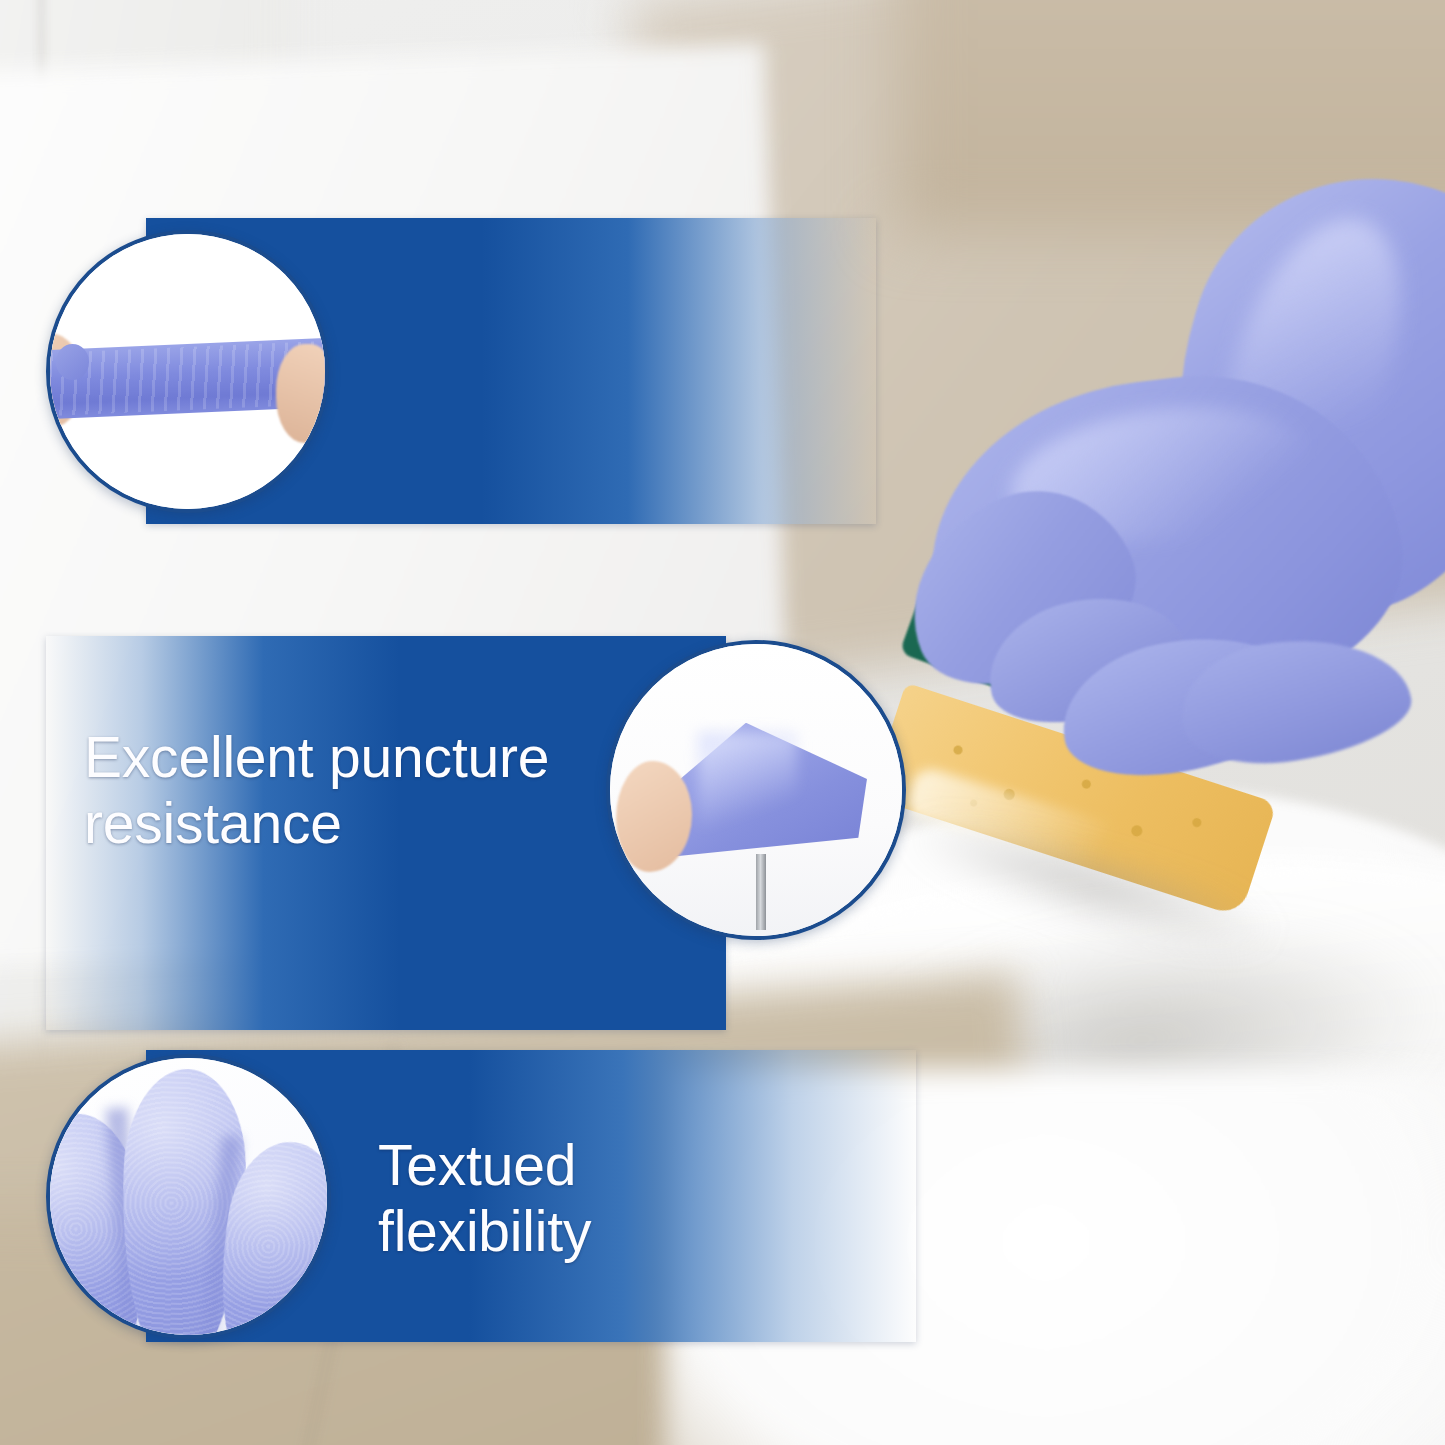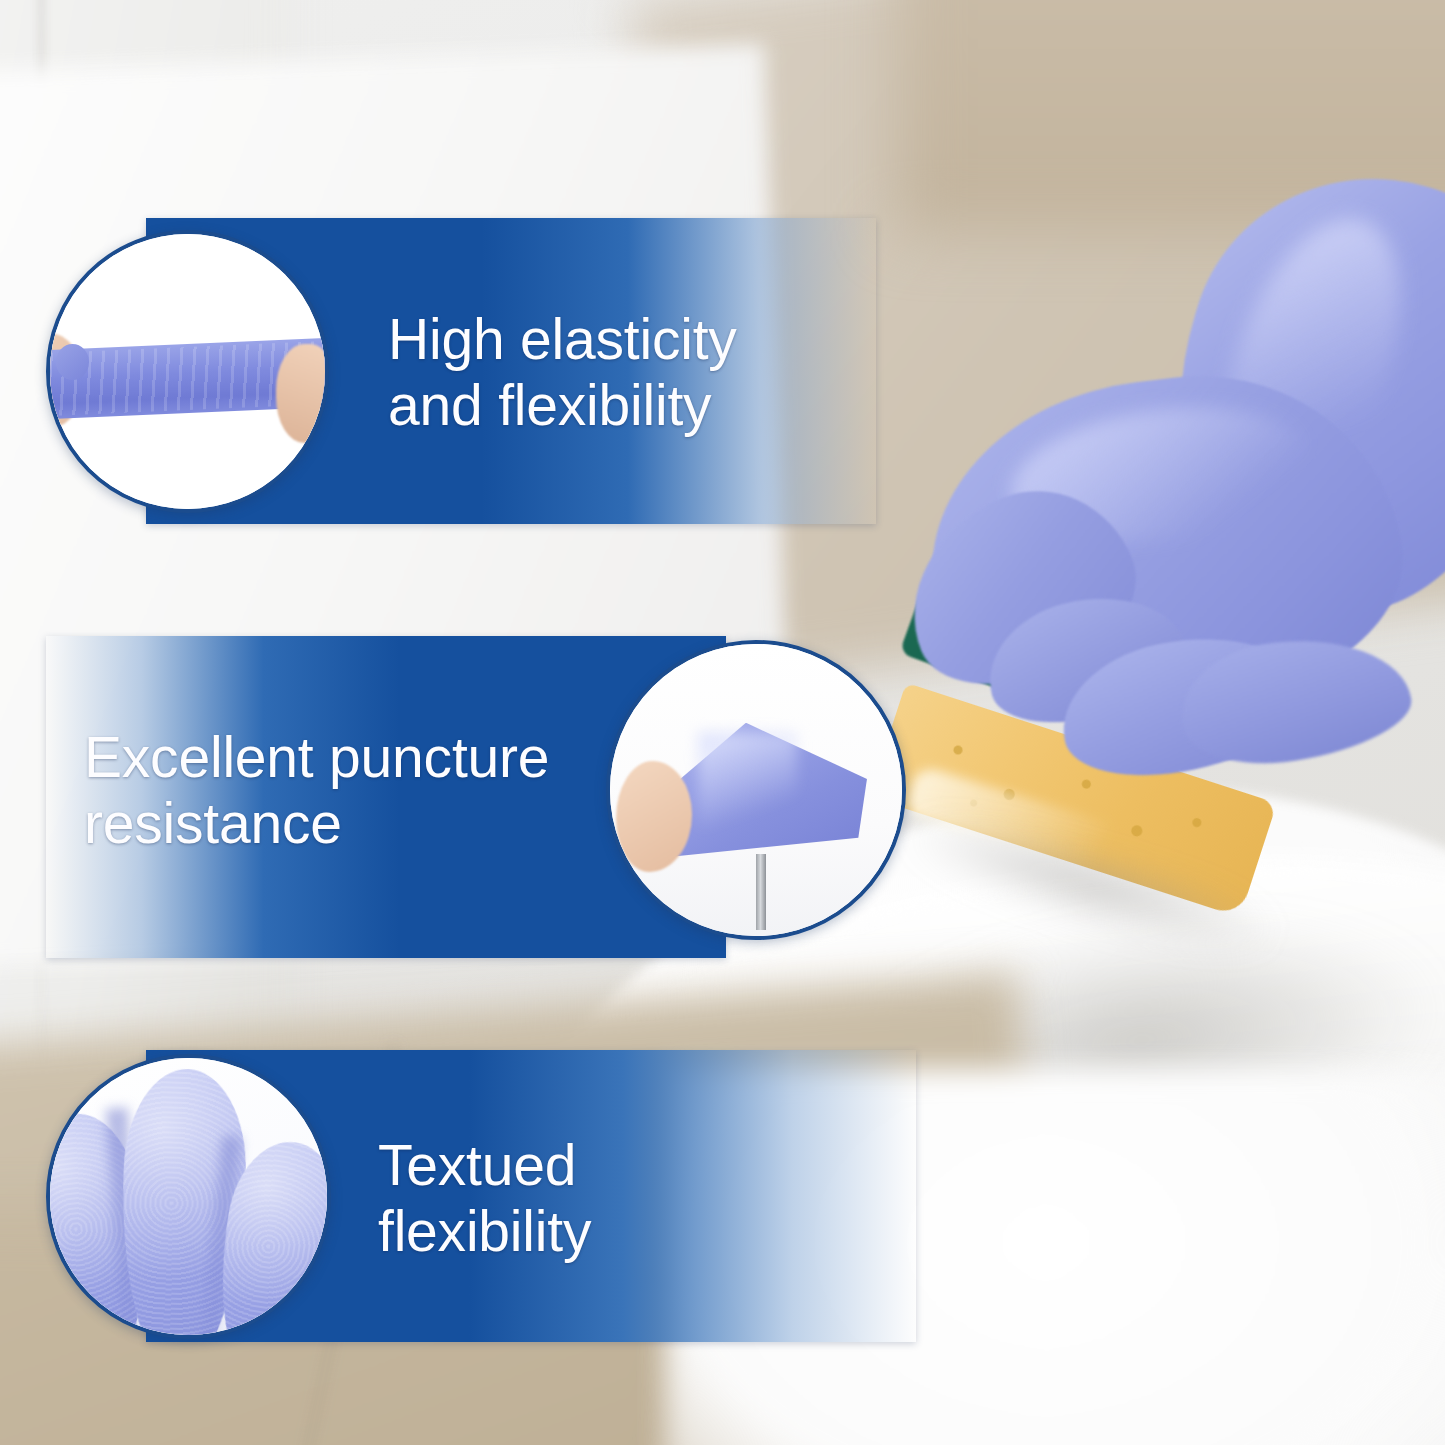--- a/index.html
+++ b/index.html
@@ -262,21 +262,21 @@
     border-radius:50% 44% 56% 50% / 50% 50% 50% 50%;
     filter:blur(1px);
   }
   .c1-thumb {
     position:absolute; left:2%; top:40%; width:12%; height:13%;
     background:linear-gradient(140deg,#98a2e6,#7b86da);
     border-radius:50%; filter:blur(.7px);
   }
 
   
-  #banner-2 { left:46px; top:636px; width:860px; height:322px; }
+  #banner-2 { left:46px; top:636px; width:860px; height:394px; }
   #banner-2 .banner-bg {
     left:0; right:180px;
     background:linear-gradient(90deg,rgba(232,232,232,0) 0%,rgba(120,160,210,.5) 14%,#2f6bb4 32%,#15509e 52%,#15509e 100%);
   }
   #banner-2 .banner-text { left:38px; top:88px; }
 
   #circle-2 { right:0px; top:4px; width:300px; height:300px; }
   .c2-art { position:absolute; inset:0; background:linear-gradient(180deg,#ffffff 0%,#fbfbfc 62%,#f2f3f6 100%); }
   .c2-tent {
     position:absolute; left:14%; top:27%; width:74%; height:48%;
@@ -375,22 +375,20 @@
   <div class="banner-bg"></div>
   <div class="circle" id="circle-1">
     <div class="c1-art">
       <div class="c1-hand-l"></div>
       <div class="c1-band"></div>
       <div class="c1-band-lines"></div>
       <div class="c1-thumb"></div>
       <div class="c1-hand-r"></div>
     </div>
   </div>
-  <div class="banner-text">High elasticity
-and flexibility</div>
 </div>
 
 <div class="banner" id="banner-2">
   <div class="banner-bg"></div>
   <div class="banner-text">Excellent puncture
 resistance</div>
   <div class="circle" id="circle-2">
     <div class="c2-art">
       <div class="c2-pole"></div>
       <div class="c2-tent"></div>

